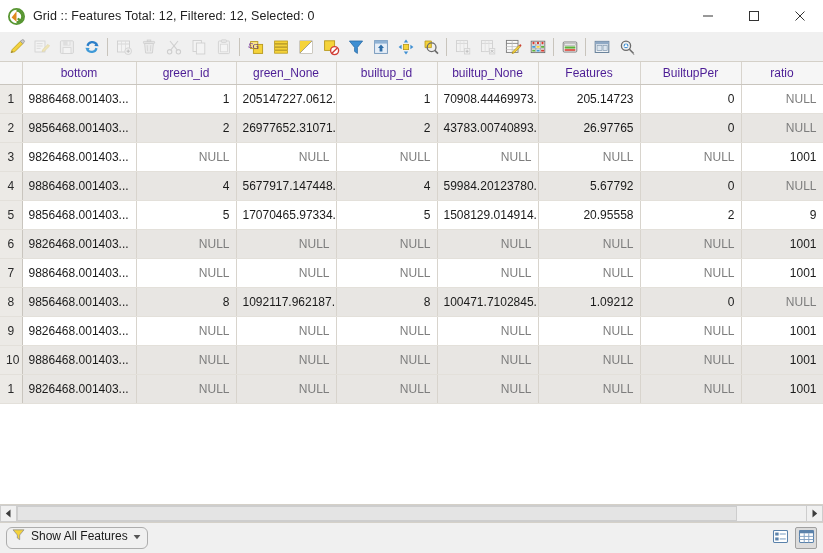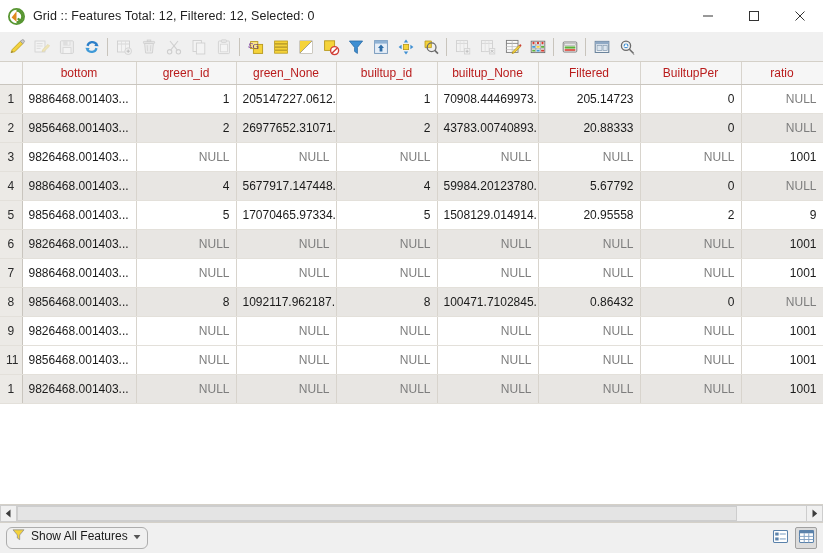--- a/index.html
+++ b/index.html
@@ -115,21 +115,21 @@
     overflow: hidden;
     white-space: nowrap;
     text-overflow: clip;
   }
   table.grid thead th {
     background: #f6f6f6;
     border-right: 1px solid #d8d4cd;
     border-bottom: 1px solid #c9c5be;
     font-weight: normal;
     height: 22px;
-    color: #b91c1c;
+    color: #4c1d95;
   }
   th.corner {
     width: 22px;
     background: #eceae6;
     border-right: 1px solid #c9c5be;
   }
   td.rownum {
     width: 22px;
     background: #eceae6;
     border-right: 1px solid #c9c5be;
@@ -522,21 +522,21 @@
   <div class="table-area">
     <table class="grid">
       <thead>
         <tr>
           <th class="corner"></th>
           <th class="c-bottom">bottom</th>
           <th class="c-greenid">green_id</th>
           <th class="c-greennone">green_None</th>
           <th class="c-builtupid">builtup_id</th>
           <th class="c-builtupnone">builtup_None</th>
-          <th class="c-greenper">Filtered</th>
+          <th class="c-greenper">Features</th>
           <th class="c-builtupper">BuiltupPer</th>
           <th class="c-ratio">ratio</th>
         </tr>
       </thead>
       <tbody id="grid-body">
           <tr class="odd">
             <td class="rownum">1</td>
             <td class="cell c-bottom left">9886468.001403...</td>
             <td class="cell c-greenid right">1</td>
             <td class="cell c-greennone left">205147227.0612...</td>
@@ -546,21 +546,21 @@
             <td class="cell c-builtupper right">0</td>
             <td class="cell c-ratio null">NULL</td>
           </tr>
           <tr class="even">
             <td class="rownum">2</td>
             <td class="cell c-bottom left">9856468.001403...</td>
             <td class="cell c-greenid right">2</td>
             <td class="cell c-greennone left">26977652.31071...</td>
             <td class="cell c-builtupid right">2</td>
             <td class="cell c-builtupnone left">43783.00740893...</td>
-            <td class="cell c-greenper right">20.88333</td>
+            <td class="cell c-greenper right">26.97765</td>
             <td class="cell c-builtupper right">0</td>
             <td class="cell c-ratio null">NULL</td>
           </tr>
           <tr class="odd">
             <td class="rownum">3</td>
             <td class="cell c-bottom left">9826468.001403...</td>
             <td class="cell c-greenid null">NULL</td>
             <td class="cell c-greennone null">NULL</td>
             <td class="cell c-builtupid null">NULL</td>
             <td class="cell c-builtupnone null">NULL</td>
@@ -612,38 +612,38 @@
             <td class="cell c-builtupper null">NULL</td>
             <td class="cell c-ratio right">1001</td>
           </tr>
           <tr class="even">
             <td class="rownum">8</td>
             <td class="cell c-bottom left">9856468.001403...</td>
             <td class="cell c-greenid right">8</td>
             <td class="cell c-greennone left">1092117.962187...</td>
             <td class="cell c-builtupid right">8</td>
             <td class="cell c-builtupnone left">100471.7102845...</td>
-            <td class="cell c-greenper right">0.86432</td>
+            <td class="cell c-greenper right">1.09212</td>
             <td class="cell c-builtupper right">0</td>
             <td class="cell c-ratio null">NULL</td>
           </tr>
           <tr class="odd">
             <td class="rownum">9</td>
             <td class="cell c-bottom left">9826468.001403...</td>
             <td class="cell c-greenid null">NULL</td>
             <td class="cell c-greennone null">NULL</td>
             <td class="cell c-builtupid null">NULL</td>
             <td class="cell c-builtupnone null">NULL</td>
             <td class="cell c-greenper null">NULL</td>
             <td class="cell c-builtupper null">NULL</td>
             <td class="cell c-ratio right">1001</td>
           </tr>
-          <tr class="odd">
-            <td class="rownum">11</td>
-            <td class="cell c-bottom left">9856468.001403...</td>
+          <tr class="even">
+            <td class="rownum">10</td>
+            <td class="cell c-bottom left">9886468.001403...</td>
             <td class="cell c-greenid null">NULL</td>
             <td class="cell c-greennone null">NULL</td>
             <td class="cell c-builtupid null">NULL</td>
             <td class="cell c-builtupnone null">NULL</td>
             <td class="cell c-greenper null">NULL</td>
             <td class="cell c-builtupper null">NULL</td>
             <td class="cell c-ratio right">1001</td>
           </tr>
           <tr class="even">
             <td class="rownum">1</td>

